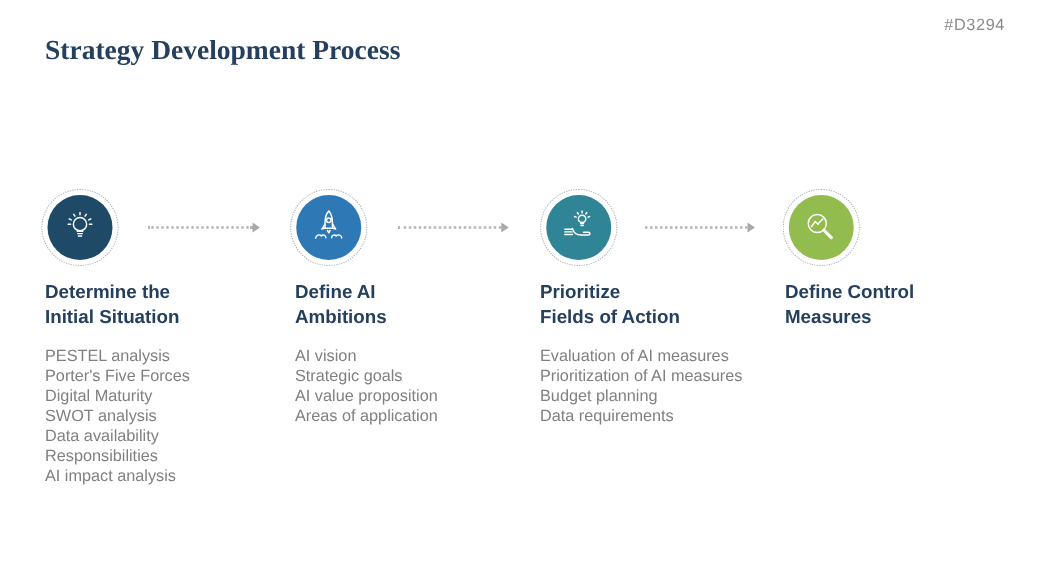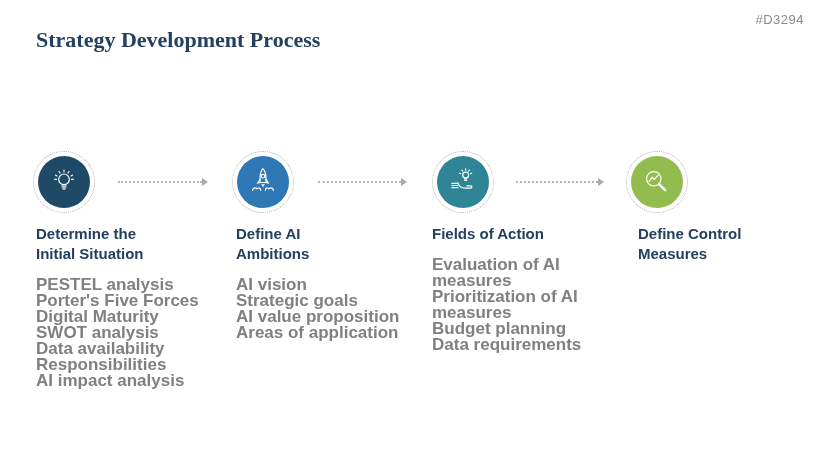--- a/index.html
+++ b/index.html
@@ -86,39 +86,38 @@
 
   
   .col {
     position: absolute;
     top: 224px;
     width: 188px;
   }
   .col-0 { left: 36px; }
   .col-1 { left: 236px; }
   .col-2 { left: 432px; }
-  .col-3 { left: 628px; margin-left: 10px; }
+  .col-3 { left: 628px; }
 
   .step-heading {
     margin: 0 0 13px 0;
     font-size: 15px;
     font-weight: bold;
     line-height: 1.32;
     color: #24405e;
   }
   .step-heading span { display: block; }
 
   .step-items {
     list-style: none;
     margin: 0;
     padding: 0;
-    font-size: 17px;
+    font-size: 13px;
     line-height: 16px;
     color: #808080;
-    font-weight: bold;
   }
 </style>
 </head>
 <body>
 
 <div class="slide">
   <div class="doc-id">#D3294</div>
   <h1 class="title">Strategy Development Process</h1>
   <div class="diagram" id="diagram">
       <div class="ring ring-0">
@@ -179,20 +178,21 @@
             <path d="M17.4 13h2.2M17.7 14.5h1.6"></path>
             <path d="M18.5 4.9V3.6M15.7 5.8l-0.8-1.1M14 8.2l-1.2-0.5M21.3 5.8l0.8-1.1M23 8.2l1.2-0.5"></path>
             <path d="M5.5 17.3h5.8M5.5 19.3h5.5M5.5 21.3h5.8"></path>
             <path d="M11.3 16.8c0.8 3.2 3.4 4.9 6.6 4.9h5.3c1.6 0 1.6-2.1 0-2.1h-3.6"></path>
           </svg>
         </div>
       </div>
       <div class="arrow arrow-2"></div>
       <div class="col col-2">
         <h2 class="step-heading">
+          <span>Prioritize</span>
           <span>Fields of Action</span>
         </h2>
         <ul class="step-items">
           <li>Evaluation of AI measures</li>
           <li>Prioritization of AI measures</li>
           <li>Budget planning</li>
           <li>Data requirements</li>
         </ul>
       </div>
       <div class="ring ring-3">

